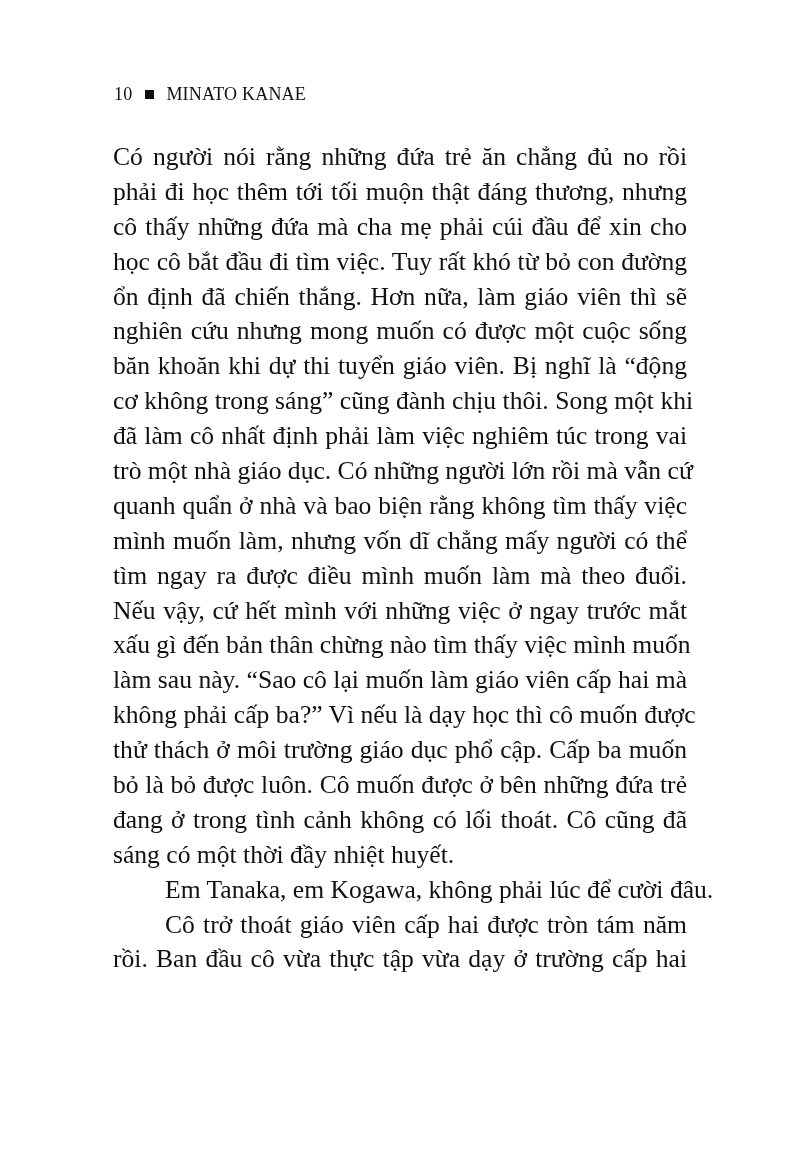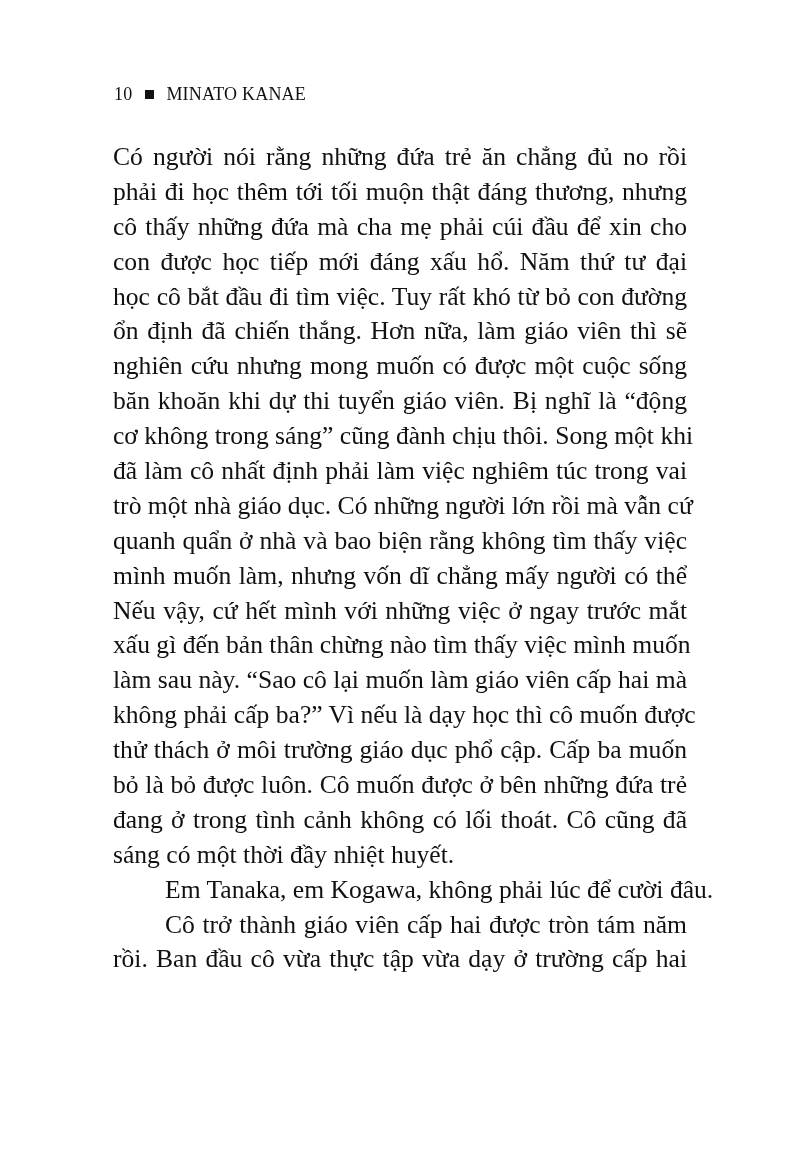--- a/index.html
+++ b/index.html
@@ -74,43 +74,43 @@
     <span class="square"></span>
     <span>MINATO KANAE</span>
   </div>
 
   <div class="body-text">
 
     <div>
       <span class="line">Có người nói rằng những đứa trẻ ăn chẳng đủ no rồi</span>
       <span class="line">phải đi học thêm tới tối muộn thật đáng thương, nhưng</span>
       <span class="line">cô thấy những đứa mà cha mẹ phải cúi đầu để xin cho</span>
-      <span class="line">con được học tiếp mới đáng xấu hổ. Năm thứ tư đại</span>
       <span class="line">học cô bắt đầu đi tìm việc. Tuy rất khó từ bỏ con đường</span>
       <span class="line">ổn định đã chiến thắng. Hơn nữa, làm giáo viên thì sẽ</span>
       <span class="line">nghiên cứu nhưng mong muốn có được một cuộc sống</span>
       <span class="line">băn khoăn khi dự thi tuyển giáo viên. Bị nghĩ là “động</span>
       <span class="line">cơ không trong sáng” cũng đành chịu thôi. Song một khi</span>
       <span class="line">đã làm cô nhất định phải làm việc nghiêm túc trong vai</span>
       <span class="line">trò một nhà giáo dục. Có những người lớn rồi mà vẫn cứ</span>
       <span class="line">quanh quẩn ở nhà và bao biện rằng không tìm thấy việc</span>
       <span class="line">mình muốn làm, nhưng vốn dĩ chẳng mấy người có thể</span>
+      <span class="line">tìm ngay ra được điều mình muốn làm mà theo đuổi.</span>
       <span class="line">Nếu vậy, cứ hết mình với những việc ở ngay trước mắt</span>
       <span class="line">xấu gì đến bản thân chừng nào tìm thấy việc mình muốn</span>
       <span class="line">làm sau này. “Sao cô lại muốn làm giáo viên cấp hai mà</span>
       <span class="line">không phải cấp ba?” Vì nếu là dạy học thì cô muốn được</span>
       <span class="line">thử thách ở môi trường giáo dục phổ cập. Cấp ba muốn</span>
       <span class="line">bỏ là bỏ được luôn. Cô muốn được ở bên những đứa trẻ</span>
       <span class="line">đang ở trong tình cảnh không có lối thoát. Cô cũng đã</span>
       <span class="line last">sáng có một thời đầy nhiệt huyết.</span>
     </div>
 
     <div>
       <span class="line indent last">Em Tanaka, em Kogawa, không phải lúc để cười đâu.</span>
     </div>
 
     <div>
-      <span class="line indent">Cô trở thành giáo viên cấp hai được tròn tám năm</span>
+      <span class="line indent">Cô trở thoát giáo viên cấp hai được tròn tám năm</span>
       <span class="line">rồi. Ban đầu cô vừa thực tập vừa dạy ở trường cấp hai</span>
     </div>
   </div>
 
 </div>
 
 </body></html>

